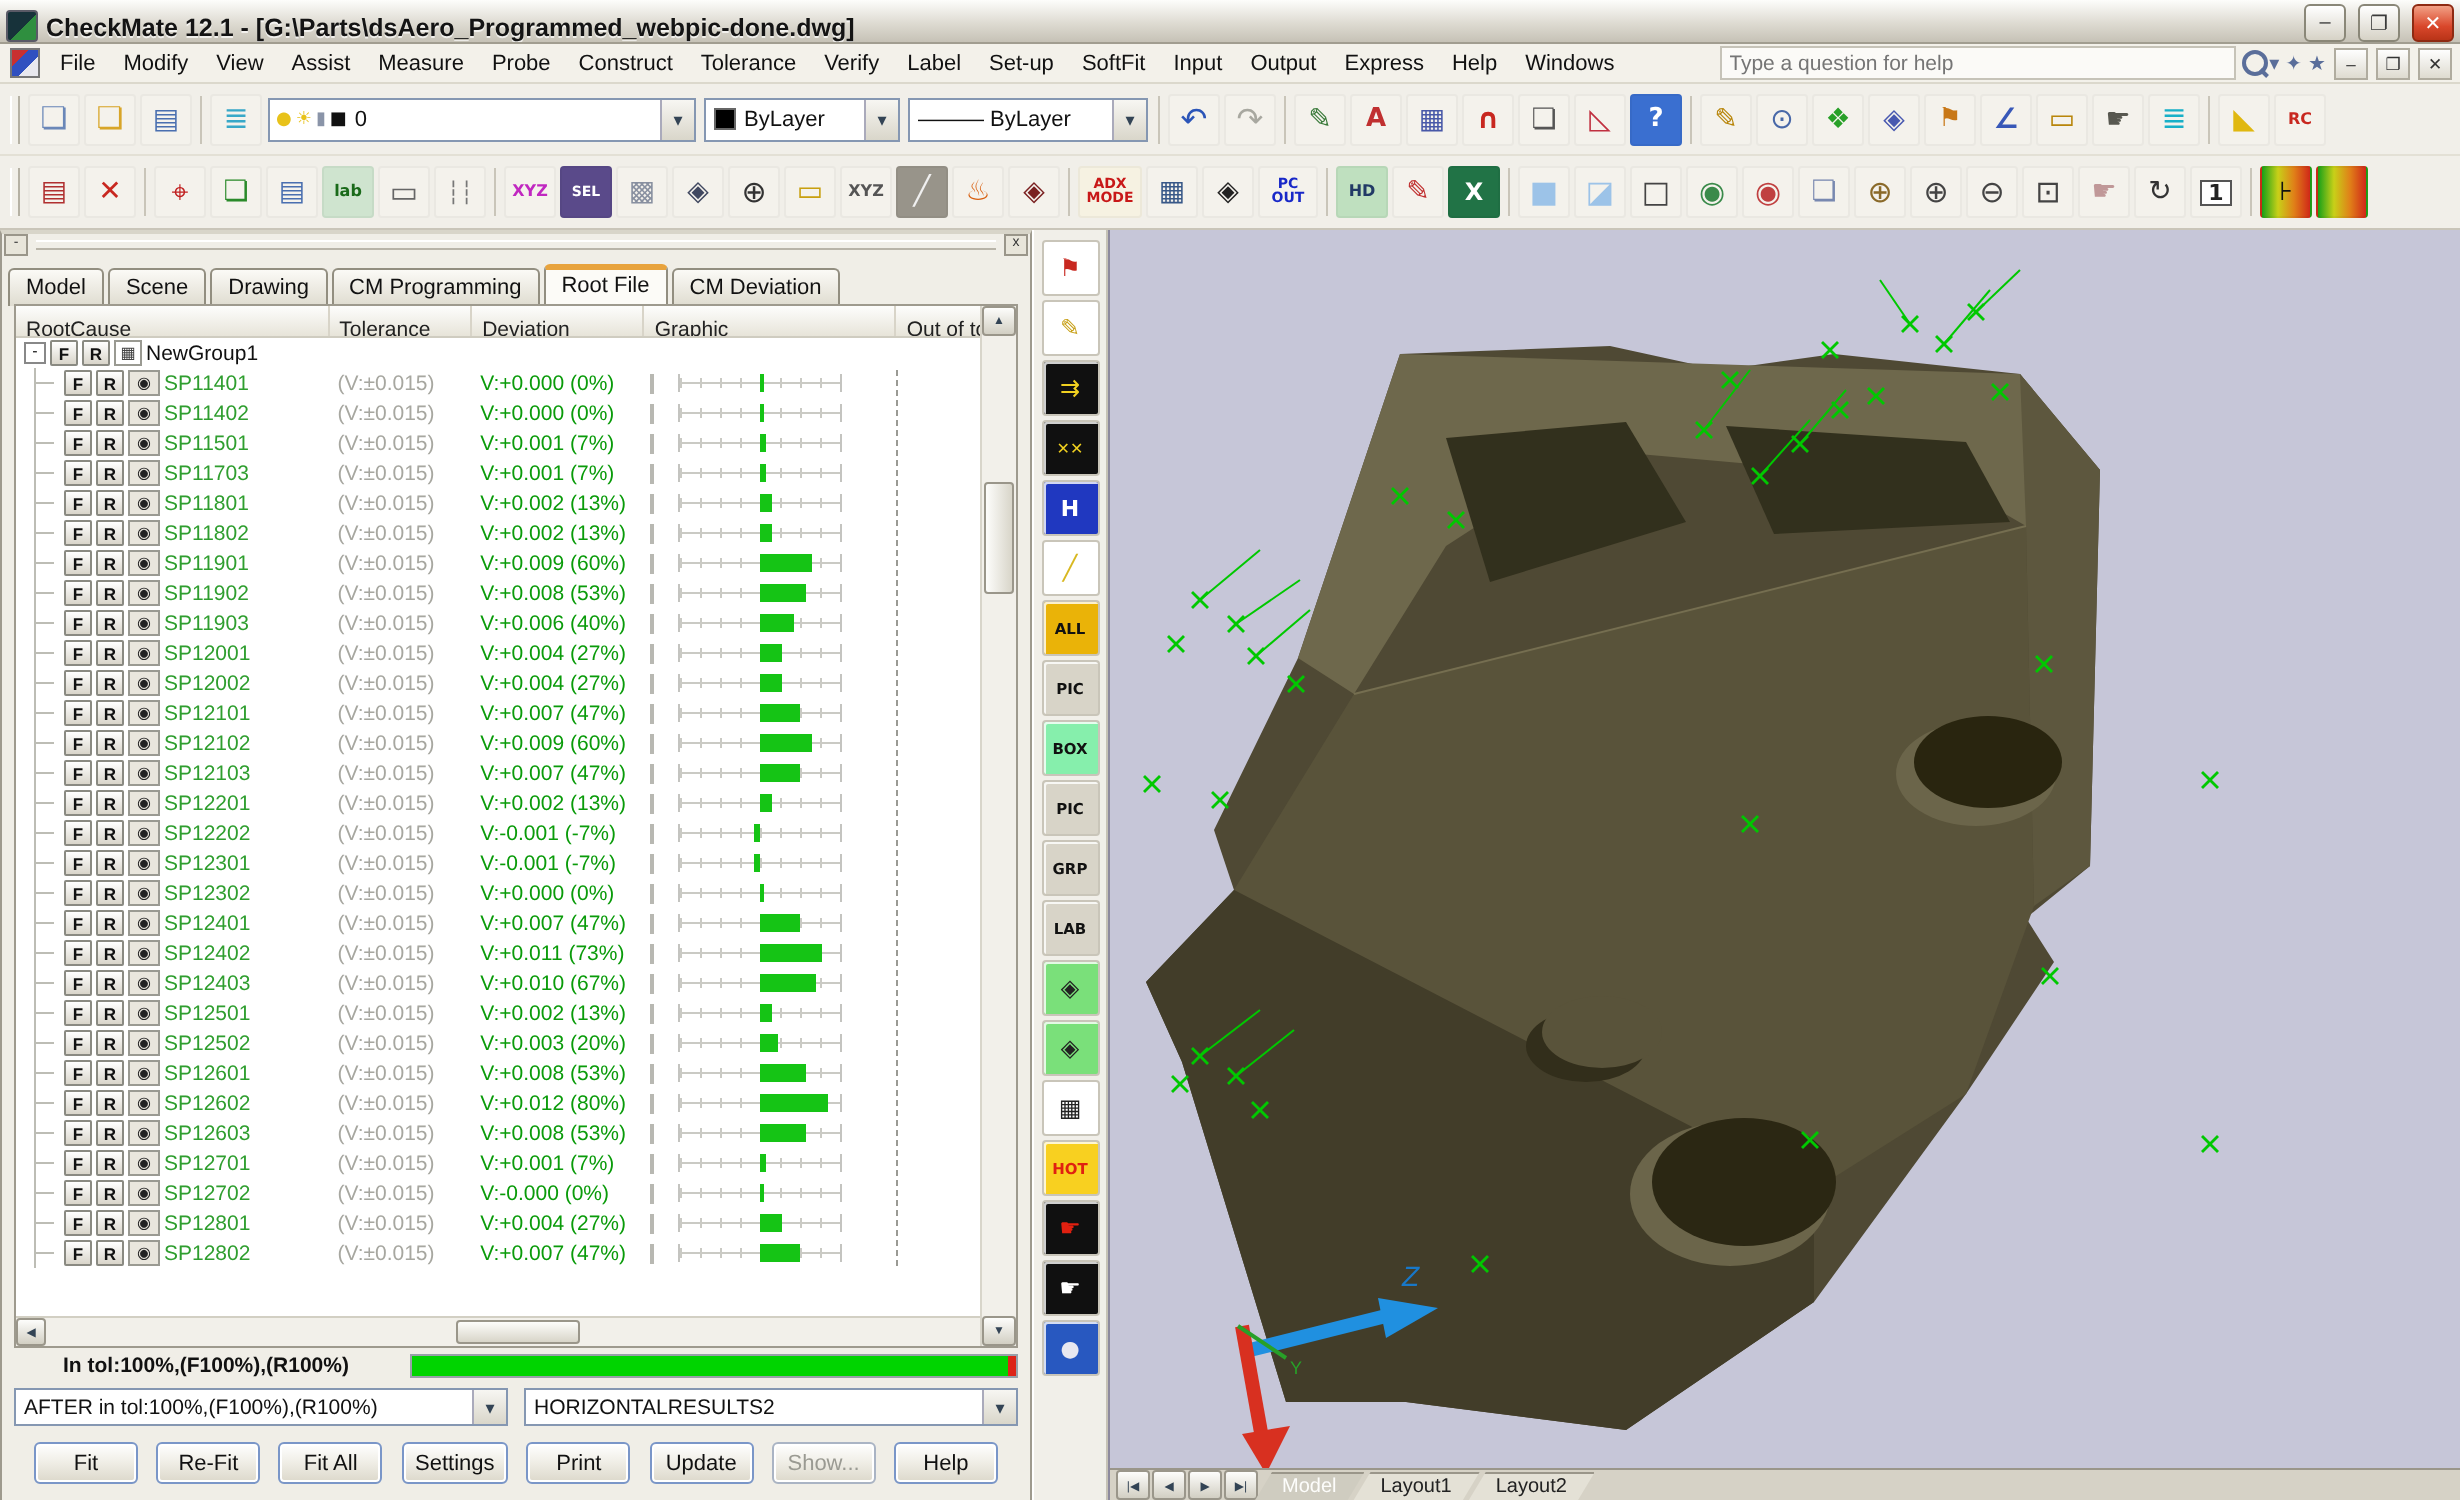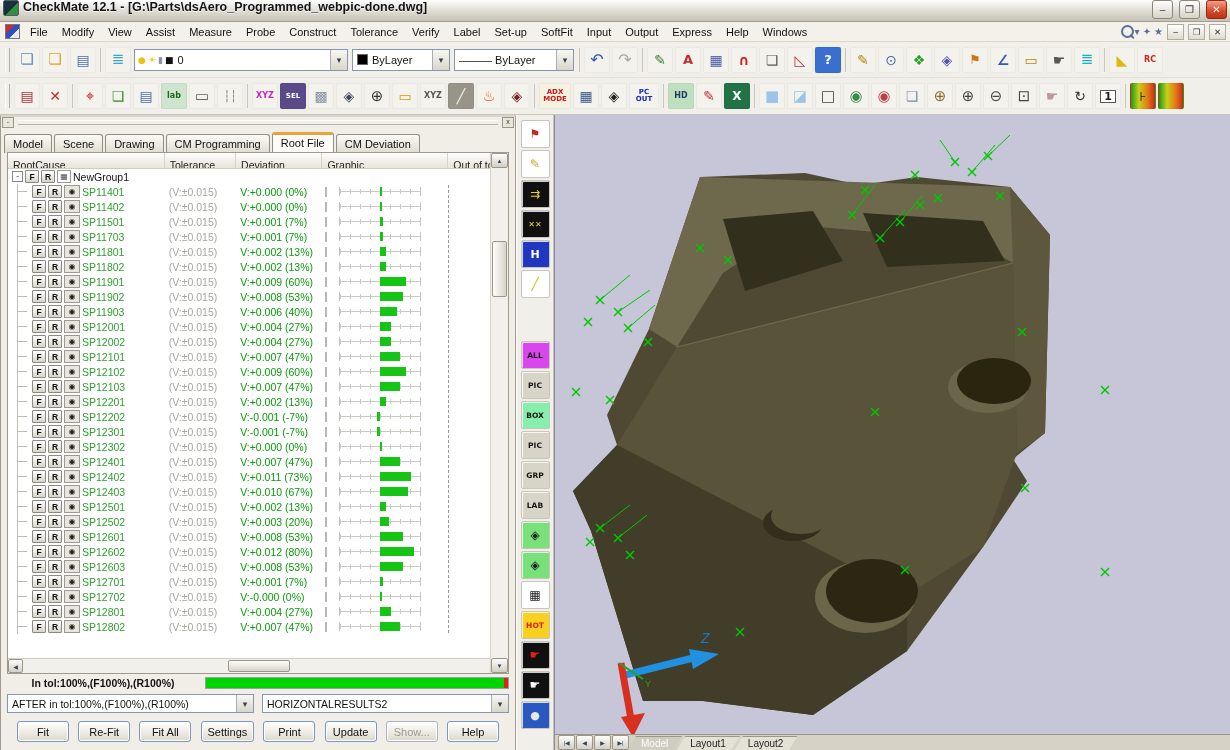--- a/index.html
+++ b/index.html
@@ -1,20 +1,20 @@
 <!DOCTYPE html>
 <html><head>
 <meta charset="utf-8">
 <style>
   html,body{margin:0;padding:0;}
   body{width:1230px;height:750px;overflow:hidden;position:relative;
        font-family:"Liberation Sans",sans-serif;font-size:11px;background:#f1efe9;color:#111;}
 
   
-  .titlebar{height:21px;display:flex;align-items:flex-start;gap:4px;padding:0 3px;
+  .titlebar{height:21px;display:flex;align-items:flex-end;gap:4px;padding:0 3px;
     background:linear-gradient(180deg,#fdfdfb,#dedbd2 55%,#c6c2b6);border-bottom:1px solid #a19d90;}
   .appicon{width:14px;height:14px;border:1px solid #5a5a66;border-radius:2px;
     background:linear-gradient(135deg,#17323a 55%,#2f8f3f 55%);flex:0 0 auto;}
   .apptitle{font-weight:bold;font-size:12.5px;color:#141414;text-shadow:0 1px 0 rgba(255,255,255,.7);
     white-space:nowrap;overflow:hidden;flex:1;}
   .winbtn{width:19px;height:17px;margin-left:2px;border:1px solid #8a8778;border-radius:3px;
     display:flex;align-items:center;justify-content:center;font-size:10px;color:#3a3a3a;
     background:linear-gradient(180deg,#fff,#d6d2c6);}
   .winbtn.close{background:linear-gradient(180deg,#f2a085,#d9472b 60%,#b93418);color:#fff;border-color:#8e2a12;}
 
@@ -171,20 +171,21 @@
       <span class="mi">Label</span>
       <span class="mi">Set-up</span>
       <span class="mi">SoftFit</span>
       <span class="mi">Input</span>
       <span class="mi">Output</span>
       <span class="mi">Express</span>
       <span class="mi">Help</span>
       <span class="mi">Windows</span>
     </div>
   <div class="menuright">
+    <input class="qbox" placeholder="Type a question for help" style="">
     <span class="magwrap">
         <span class="mag"></span>
         <span class="smicon">▾</span>
       </span>
     <span class="smicon">✦</span>
     <span class="smicon">★</span>
     <span class="mdibtn">–</span>
     <span class="mdibtn">❐</span>
     <span class="mdibtn">✕</span>
   </div>
@@ -1042,21 +1043,21 @@
       </div>
       <div class="vbtn" style="background: rgb(16, 16, 16);">
         <span style="color: rgb(240, 208, 32); font-size: 8px;">✕✕</span>
       </div>
       <div class="vbtn" style="background: rgb(32, 56, 192);">
         <span style="color: rgb(255, 255, 255); font-size: 11px; font-weight: bold;">H</span>
       </div>
       <div class="vbtn" style="background: rgb(255, 255, 255);">
         <span style="color: rgb(216, 184, 32); font-size: 12px;">╱</span>
       </div>
-      <div class="vbtn" style="background: #d946ef; margin-top: 41px;">
+      <div class="vbtn" style="background: #eab308;">
         <span style="color: rgb(17, 17, 17); font-size: 7.5px; font-weight: bold;">ALL</span>
       </div>
       <div class="vbtn" style="background: rgb(216, 212, 200);">
         <span style="color: rgb(17, 17, 17); font-size: 7.5px; font-weight: bold;">PIC</span>
       </div>
       <div class="vbtn" style="background: #86efac;">
         <span style="color: rgb(17, 17, 17); font-size: 7.5px; font-weight: bold;">BOX</span>
       </div>
       <div class="vbtn" style="background: rgb(216, 212, 200);">
         <span style="color: rgb(17, 17, 17); font-size: 7.5px; font-weight: bold;">PIC</span>

